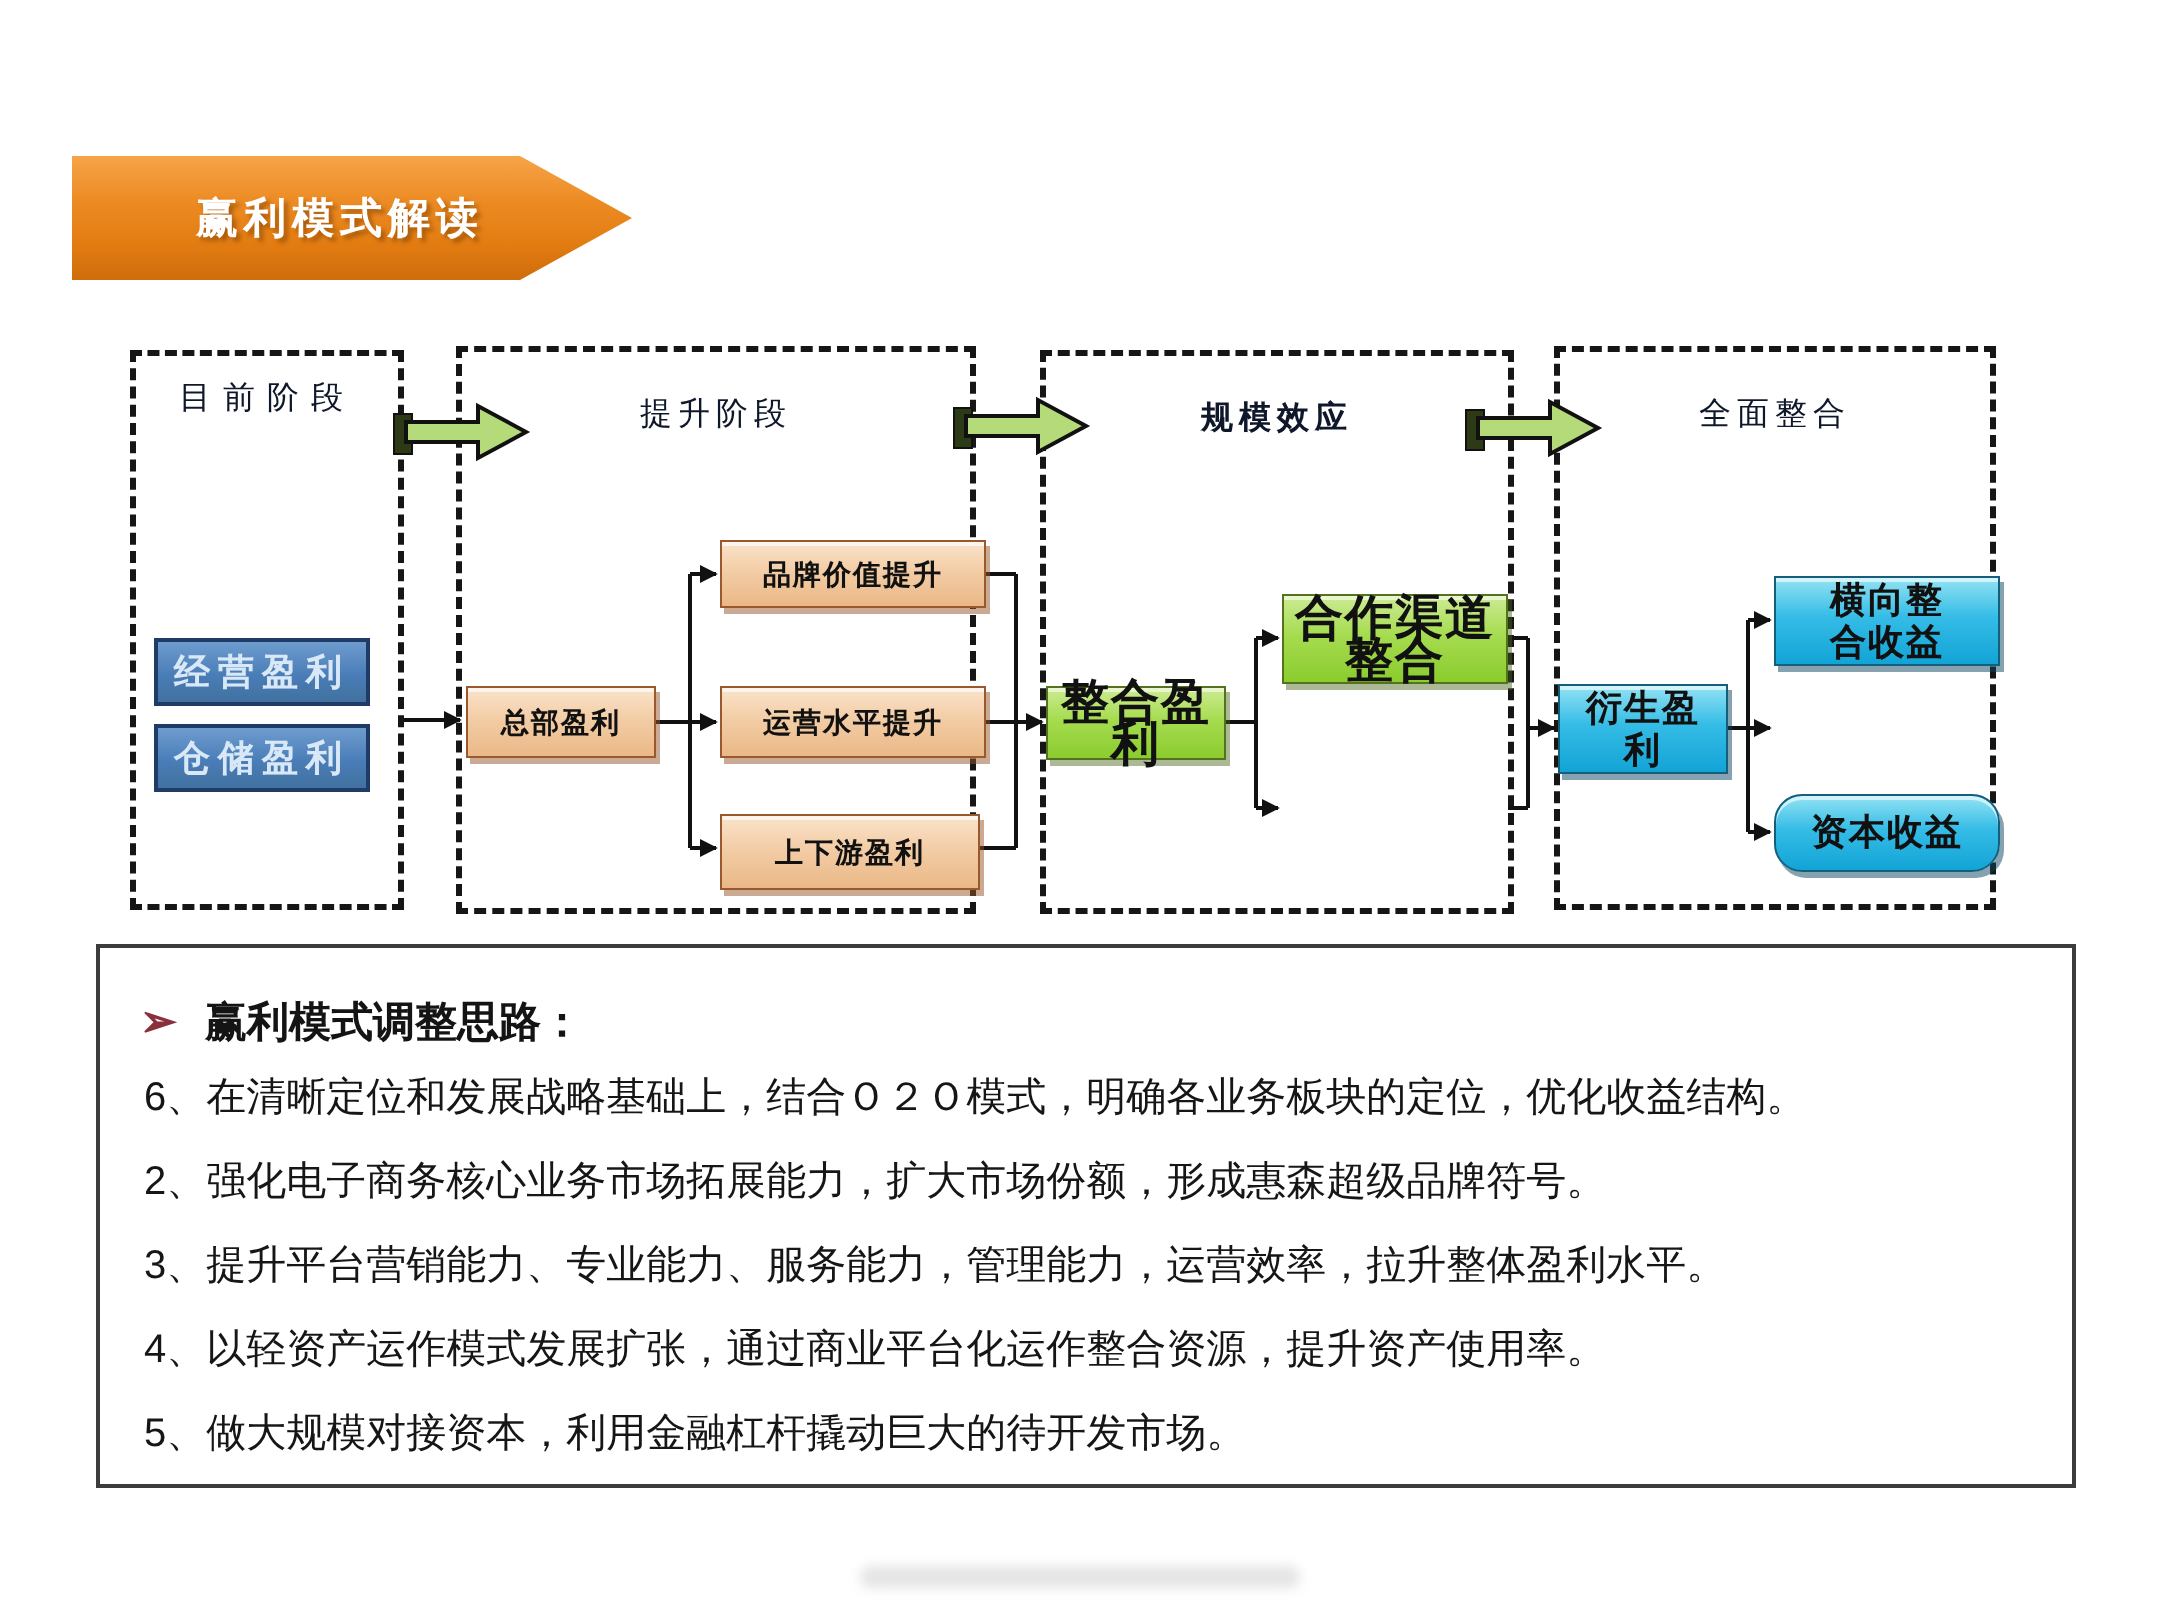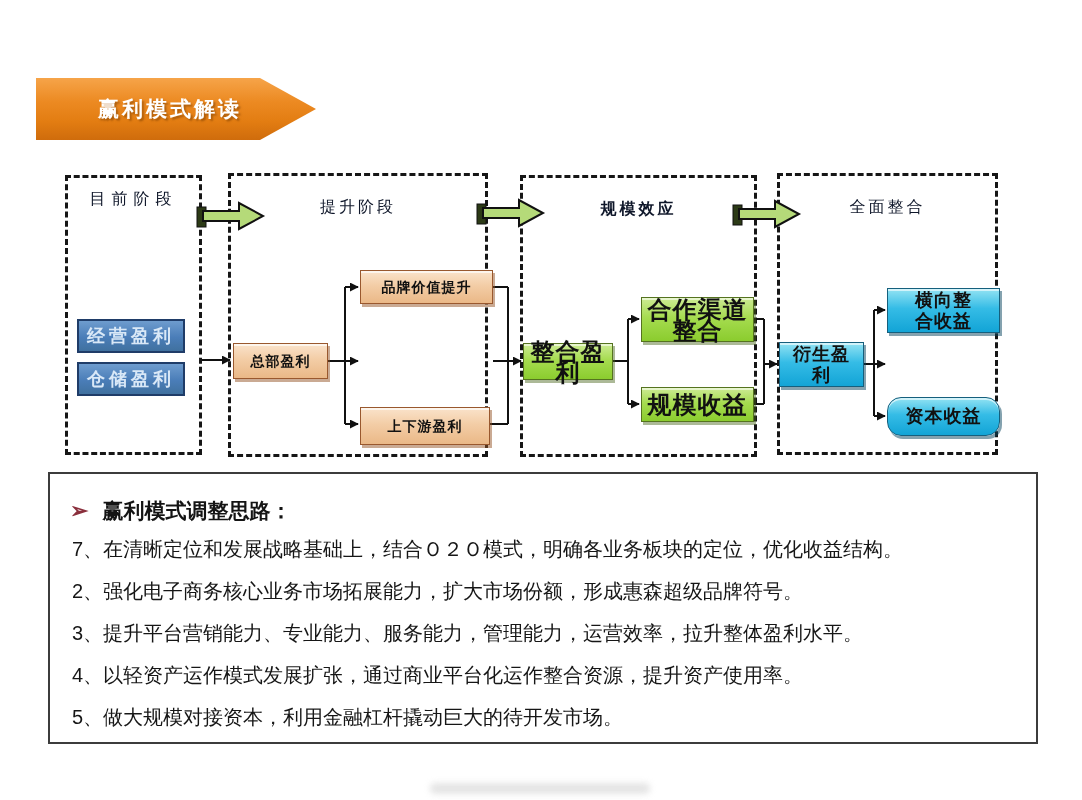--- a/index.html
+++ b/index.html
@@ -116,36 +116,36 @@
     <line class="cl" x1="874" y1="310" x2="885" y2="310" marker-end="url(#arw)"></line>
     <line class="cl" x1="874" y1="364" x2="885" y2="364" marker-end="url(#arw)"></line>
     <line class="cl" x1="874" y1="416" x2="885" y2="416" marker-end="url(#arw)"></line>
   </svg>
 
   <div class="box box-blue" style="left:77px;top:319px;width:108px;height:34px;">经营盈利</div>
   <div class="box box-blue" style="left:77px;top:362px;width:108px;height:34px;">仓储盈利</div>
 
   <div class="box box-peach" style="left:233px;top:343px;width:95px;height:36px;">总部盈利</div>
   <div class="box box-peach" style="left:360px;top:270px;width:133px;height:34px;">品牌价值提升</div>
+  <div class="box box-peach" style="left:360px;top:343px;width:133px;height:36px;">运营水平提升</div>
   <div class="box box-peach" style="left:360px;top:407px;width:130px;height:38px;">上下游盈利</div>
 
   <div class="box box-green" style="left:523px;top:343px;width:90px;height:37px;">整合盈利</div>
   <div class="box box-green" style="left:641px;top:297px;width:113px;height:45px;padding:0 4px;">合作渠道整合</div>
-  <div class="box box-green" style="left:641px;top:387px;width:113px;height:35px;">规模收益</div>
 
   <div class="box box-cyan" style="left:779px;top:342px;width:85px;height:45px;padding:16px 6px;">衍生盈利</div>
   <div class="box box-cyan" style="left:887px;top:288px;width:113px;height:45px;padding:0 20px;">横向整合收益</div>
   <div class="box box-cyan" style="left:887px;top:397px;width:113px;height:39px;border-radius:14px;">资本收益</div>
 
   <div class="notes">
     <div class="notes-heading">
       <span class="bullet">➢</span>
       <span>赢利模式调整思路：</span>
     </div>
-    <div class="note-line">7、在清晰定位和发展战略基础上，结合Ｏ２Ｏ模式，明确各业务板块的定位，优化收益结构。</div>
+    <div class="note-line">6、在清晰定位和发展战略基础上，结合Ｏ２Ｏ模式，明确各业务板块的定位，优化收益结构。</div>
     <div class="note-line">2、强化电子商务核心业务市场拓展能力，扩大市场份额，形成惠森超级品牌符号。</div>
     <div class="note-line">3、提升平台营销能力、专业能力、服务能力，管理能力，运营效率，拉升整体盈利水平。</div>
     <div class="note-line">4、以轻资产运作模式发展扩张，通过商业平台化运作整合资源，提升资产使用率。</div>
     <div class="note-line">5、做大规模对接资本，利用金融杠杆撬动巨大的待开发市场。</div>
   </div>
 
   <div class="smudge"></div>
 </div>
 
 </body></html>

